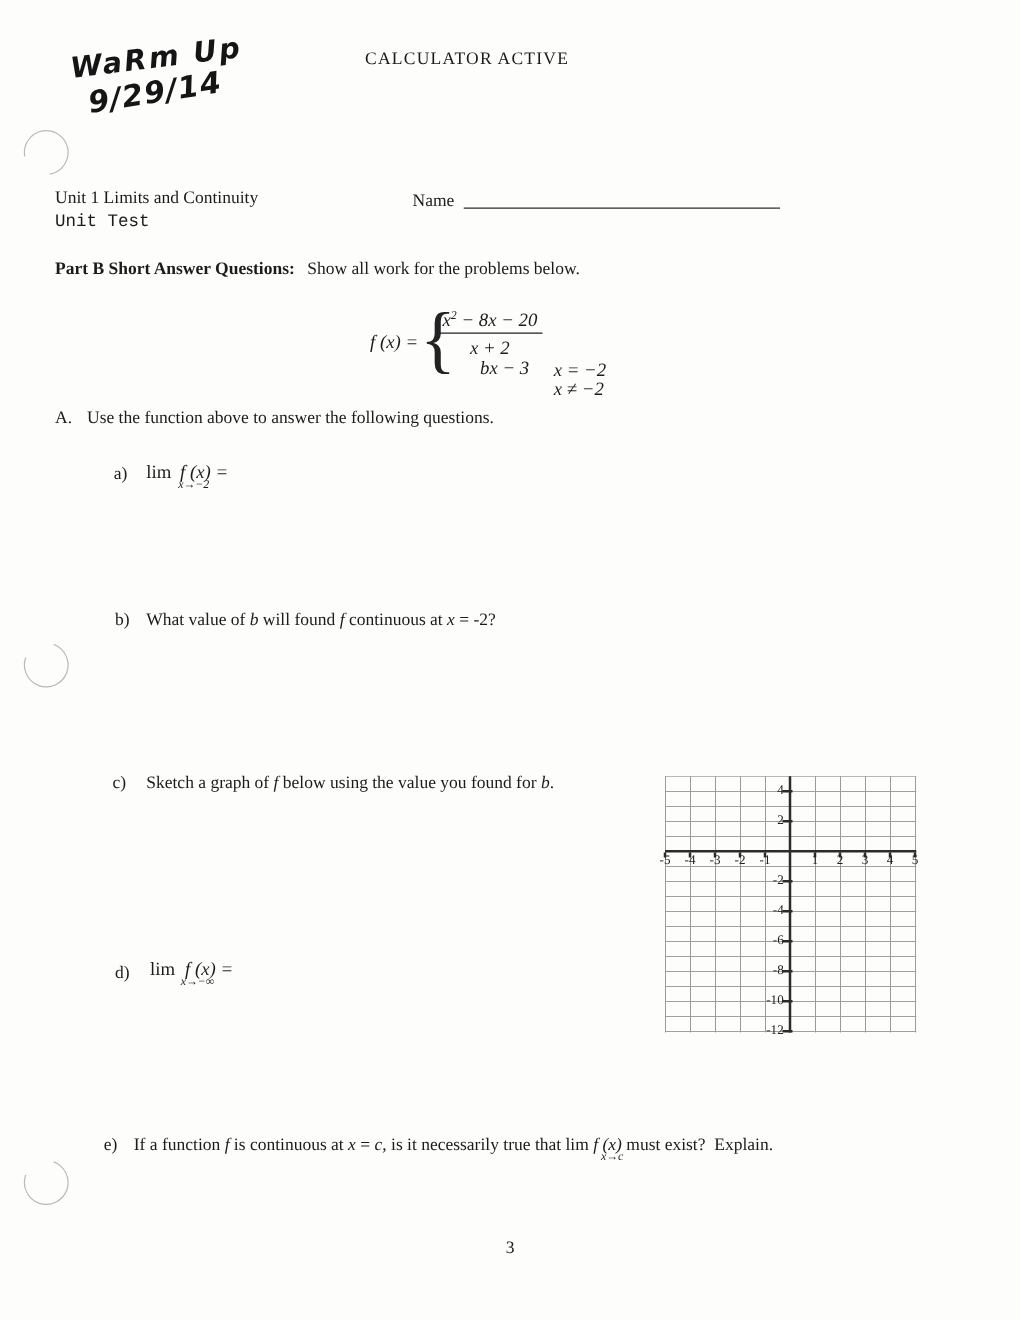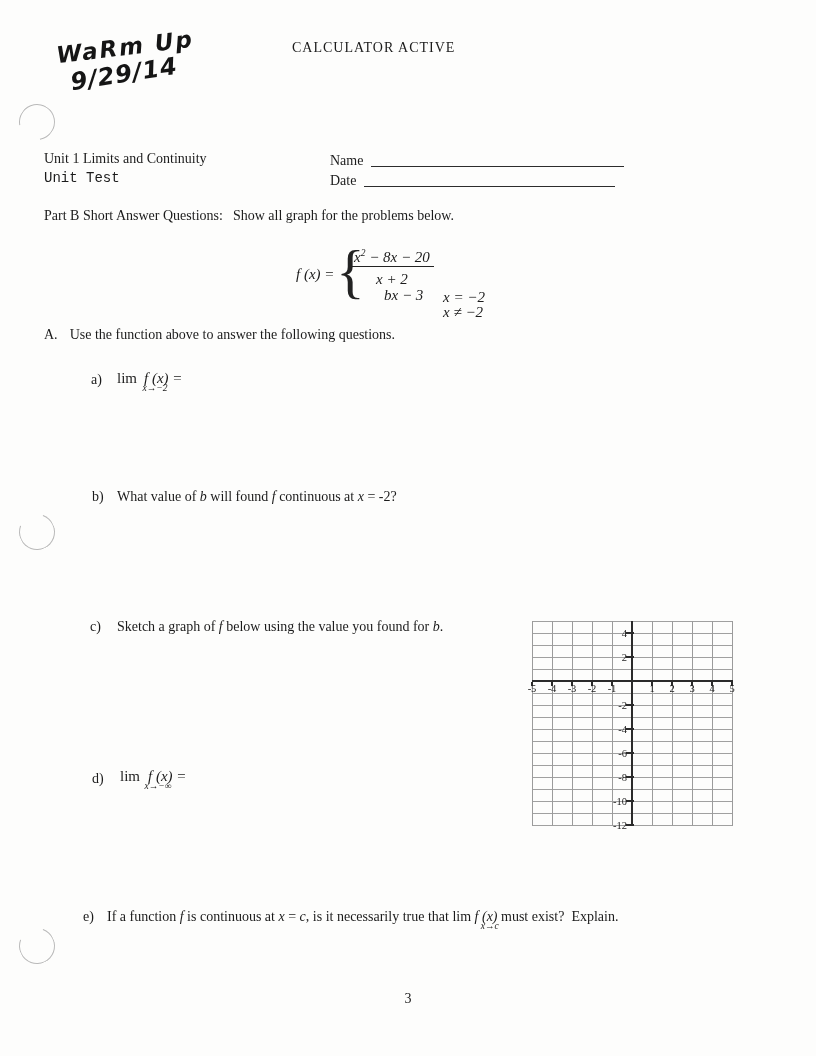--- a/index.html
+++ b/index.html
@@ -4,21 +4,21 @@
 <style>
   html,body{margin:0;padding:0;background:#e8e8e8;}
   .page{
     position:relative;width:816px;height:1056px;margin:0 auto;
     background:#fdfdfc;overflow:hidden;
     font-family:"Liberation Serif", serif;color:#1b1b1b;
   }
   .abs{position:absolute;}
   .seg{white-space:pre;text-align:center;}
   .it{font-style:italic;}
-  .bold{font-weight:normal;}
+  .bold{font-weight:bold;}
   .body-text{font-size:14px;line-height:17px;}
   .math{font-size:15px;font-style:italic;}
   sup{font-size:9.5px;}
 
   
   .hw{font-family:"DejaVu Sans", sans-serif;font-style:italic;font-weight:700;color:#151515;}
   .hw1{left:56px;top:34px;font-size:23px;letter-spacing:2px;transform:rotate(-7deg);}
   .hw2{left:70px;top:60px;font-size:24px;letter-spacing:1px;transform:rotate(-9deg);}
 
   
@@ -70,26 +70,23 @@
   <div class="abs hw hw2">9/29/14</div>
 
   <div class="abs header-title">CALCULATOR ACTIVE</div>
 
   <div class="abs body-text" style="left:44px;top:150px;">Unit 1 Limits and Continuity</div>
   <div class="abs body-text" style="left:44px;top:170px;font-family:Liberation Mono, monospace;">Unit Test</div>
 
   <div class="abs body-text" style="left:330px;top:150px;">
     <span class="seg">Name</span><span class="uline" style="width:253px;"></span>
   </div>
-  <div class="abs body-text" style="left:330px;top:170px;">
-    <span class="seg">Date</span><span class="uline" style="width:251px;"></span>
-  </div>
 
   <div class="abs body-text" style="left:44px;top:207px;">
-    <span class="seg bold">Part B Short Answer Questions:</span><span class="seg" style="margin-left:10px;">Show all graph for the problems below.</span>
+    <span class="seg bold">Part B Short Answer Questions:</span><span class="seg" style="margin-left:10px;">Show all work for the problems below.</span>
   </div>
 
   <div class="abs fx math">
     <span class="abs" style="left:0;top:22px;">f (x) =</span>
     <span class="abs brace">{</span>
     <span class="abs frac" style="left:54px;top:4px;">
       <span class="num"><span class="seg">x</span><sup>2</sup><span class="seg"> − 8x − 20</span></span>
       <span class="den" style="display:block;">x + 2</span>
     </span>
     <span class="abs seg" style="left:147px;top:17px;margin-top:43px;">x ≠ −2</span>

